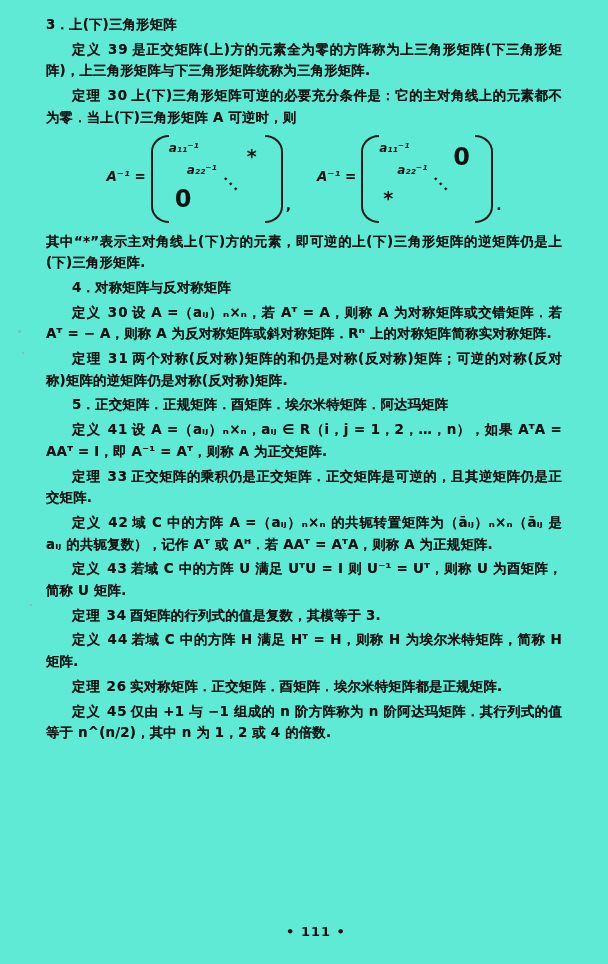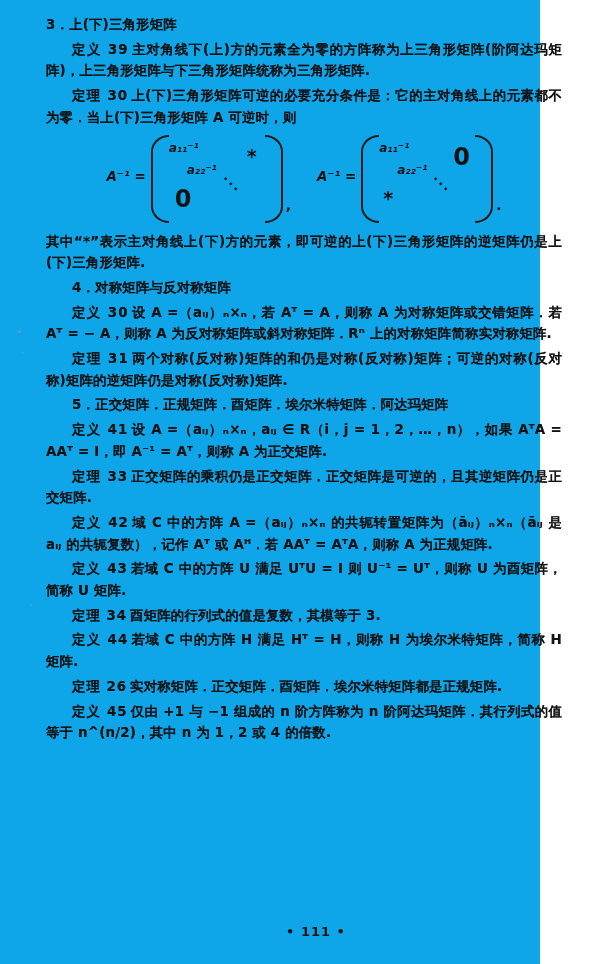--- a/index.html
+++ b/index.html
@@ -11,24 +11,24 @@
     width: 608px;
     height: 964px;
     position: relative;
     font-family: "DejaVu Sans", "Liberation Sans", sans-serif;
     color: #121212;
     overflow: hidden;
   }
   .page {
     position: absolute;
     left: 0; top: 0;
-    width: 540px;
+    width: 608px;
     height: 964px;
     
-    background: #0ea5e9;
+    background: #5eead4;
   }
   .content {
     position: absolute;
     left: 46px;
     top: 14px;
     width: 516px;
   }
   p {
     margin: 0 0 3px 0;
     font-size: 13.4px;
@@ -133,21 +133,21 @@
 </style>
 </head>
 <body>
 
 <div class="page">
   <div class="content">
 
     <p>3．上(下)三角形矩阵</p>
 
     <p class="indent">
-      <span class="lbl">定义 39</span><span>主对角线下(上)方的元素全为零的方阵称为上三角形矩阵(阶阿达玛矩阵)，上三角形矩阵与下三角形矩阵统称为三角形矩阵.</span>
+      <span class="lbl">定义 39</span><span>是正交矩阵(上)方的元素全为零的方阵称为上三角形矩阵(下三角形矩阵)，上三角形矩阵与下三角形矩阵统称为三角形矩阵.</span>
     </p>
 
     <p class="indent">
       <span class="lbl">定理 30</span><span>上(下)三角形矩阵可逆的必要充分条件是：它的主对角线上的元素都不为零．当上(下)三角形矩阵 A 可逆时，则</span>
     </p>
 
     <div class="matrix-block">
       <div class="mat-row">
 
         <div class="mat-item">

